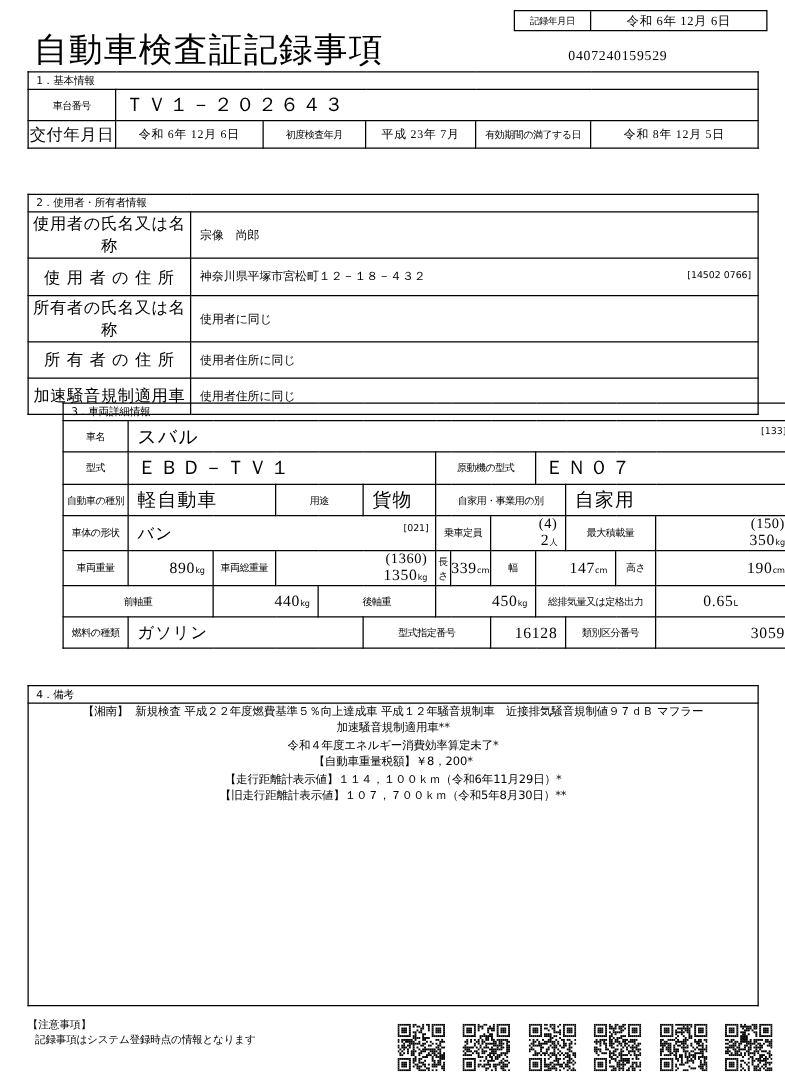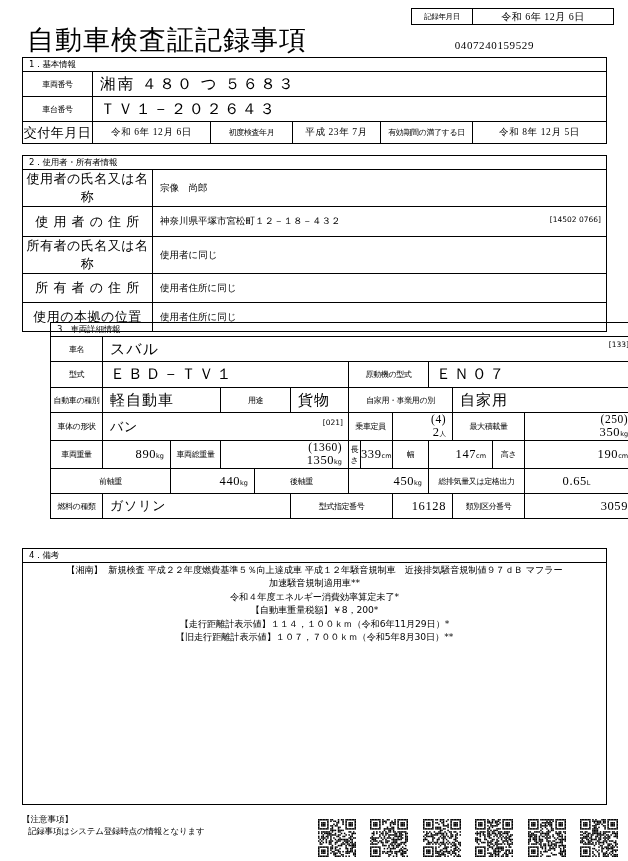--- a/index.html
+++ b/index.html
@@ -246,24 +246,20 @@
       <col style="width:70px">
         <col style="width:118px">
         <col style="width:82px">
         <col style="width:88px">
         <col style="width:92px">
         <col style="width:134px">
     </colgroup>
     <tbody>
         <tr>
       <td class="sec-head" colspan="6">1．基本情報</td>
-    </tr>
-    <tr style="height:25px">
-      <td class="lbl-s">車両番号</td>
-      <td class="val-lg" colspan="5">湘南  ４８０  つ  ５６８３</td>
     </tr>
     <tr style="height:25px">
       <td class="lbl-s">車台番号</td>
       <td class="val-lg" colspan="5">ＴＶ１－２０２６４３</td>
     </tr>
     <tr style="height:22px">
       <td class="lbl-m">交付年月日</td>
       <td class="val-date">令和  6年 12月   6日</td>
       <td class="lbl-s">初度検査年月</td>
       <td class="val-date">平成 23年  7月</td>
@@ -295,21 +291,21 @@
     </tr>
     <tr style="height:29px">
       <td class="lbl-m">所有者の氏名又は名称</td>
       <td class="val-sm">使用者に同じ</td>
     </tr>
     <tr style="height:29px">
       <td class="lbl-m">所  有  者  の  住  所</td>
       <td class="val-sm">使用者住所に同じ</td>
     </tr>
     <tr style="height:29px">
-      <td class="lbl-m">使用の本拠の位置</td>
+      <td class="lbl-m">加速騒音規制適用車</td>
       <td class="val-sm">使用者住所に同じ</td>
     </tr>
   </tbody>
     </table>
 
   <table class="tbl" style="left:22px; top:322px; width:584px;margin-left:28px;">
     <colgroup>
       <col style="width:52px">
         <col style="width:68px">
         <col style="width:50px">
@@ -360,21 +356,21 @@
         <span class="bracket-code">[021]</span>
         <span>バン</span>
       </td>
       <td class="lbl-s" colspan="2">乗車定員</td>
       <td class="val-num" colspan="2">
         <span class="paren">(4)</span>
         <span>2</span><span class="u">人</span>
       </td>
       <td class="lbl-s" colspan="2">最大積載量</td>
       <td class="val-num" colspan="2">
-        <span class="paren">(250)</span>
+        <span class="paren">(150)</span>
         <span>350</span><span class="u">kg</span>
       </td>
     </tr>
 
     <tr style="height:27px">
       <td class="lbl-s">車両重量</td>
       <td class="val-num">
         <span>890</span><span class="u">kg</span>
       </td>
       <td class="lbl-s">車両総重量</td>

